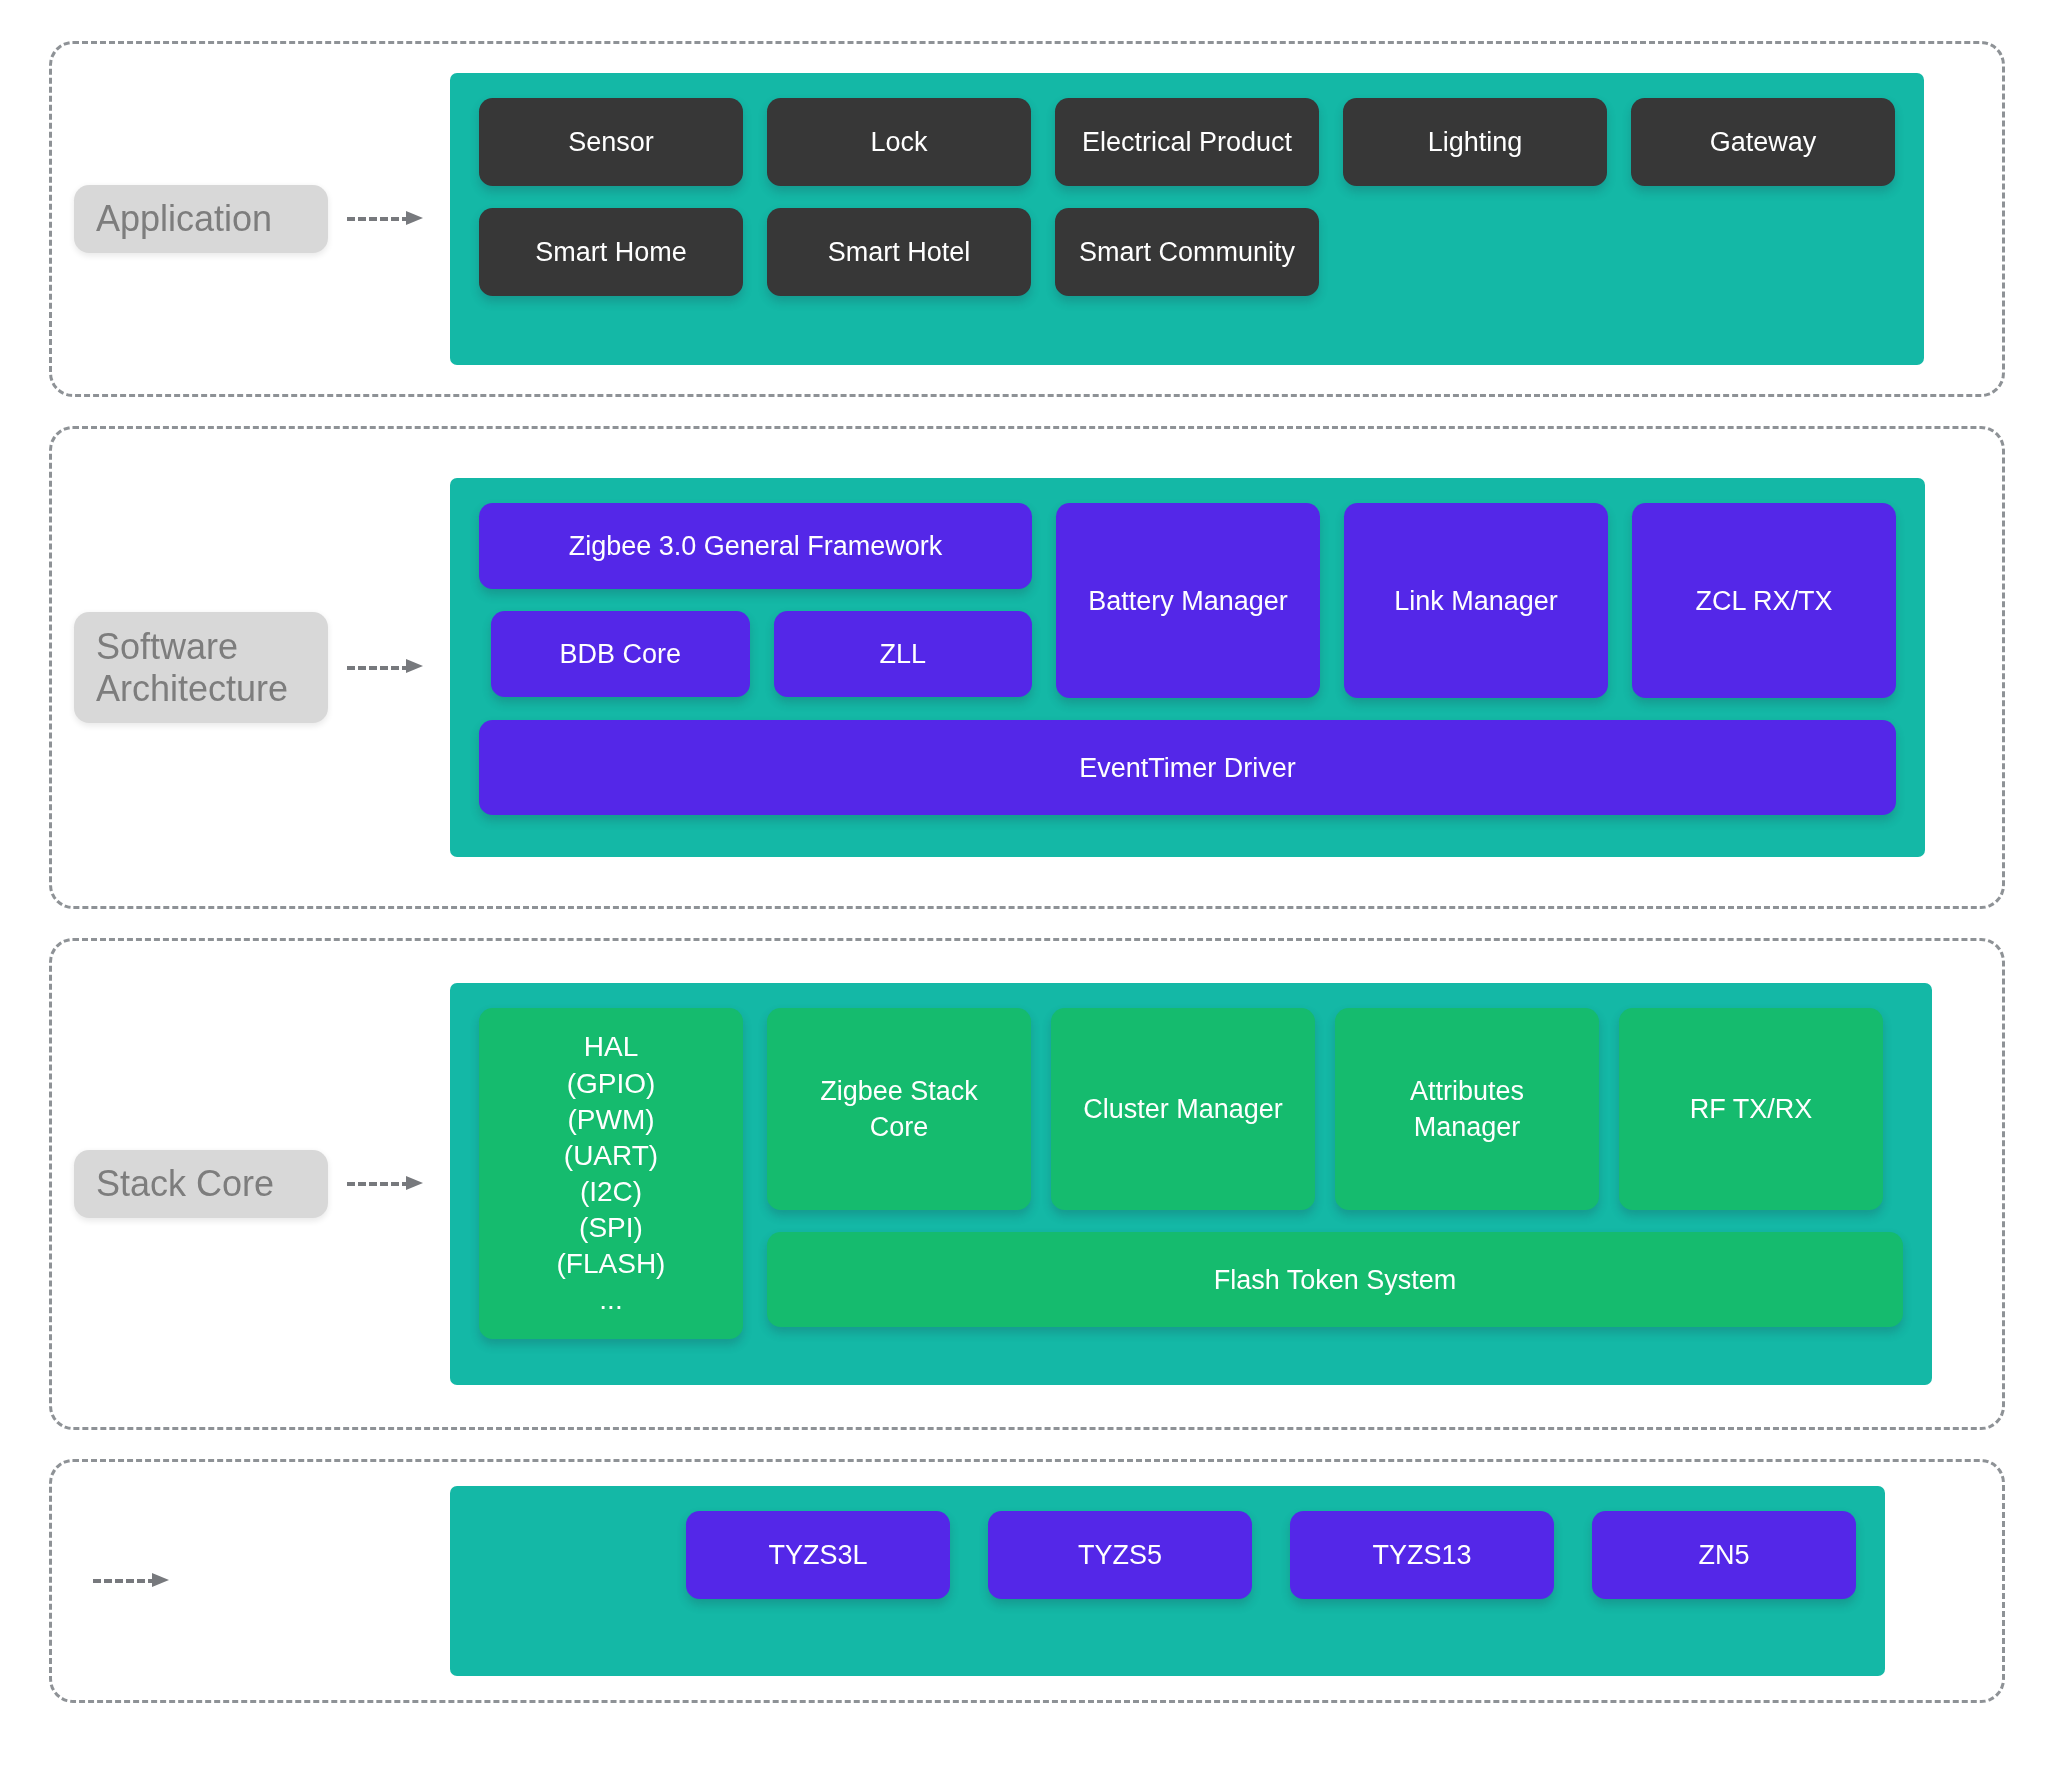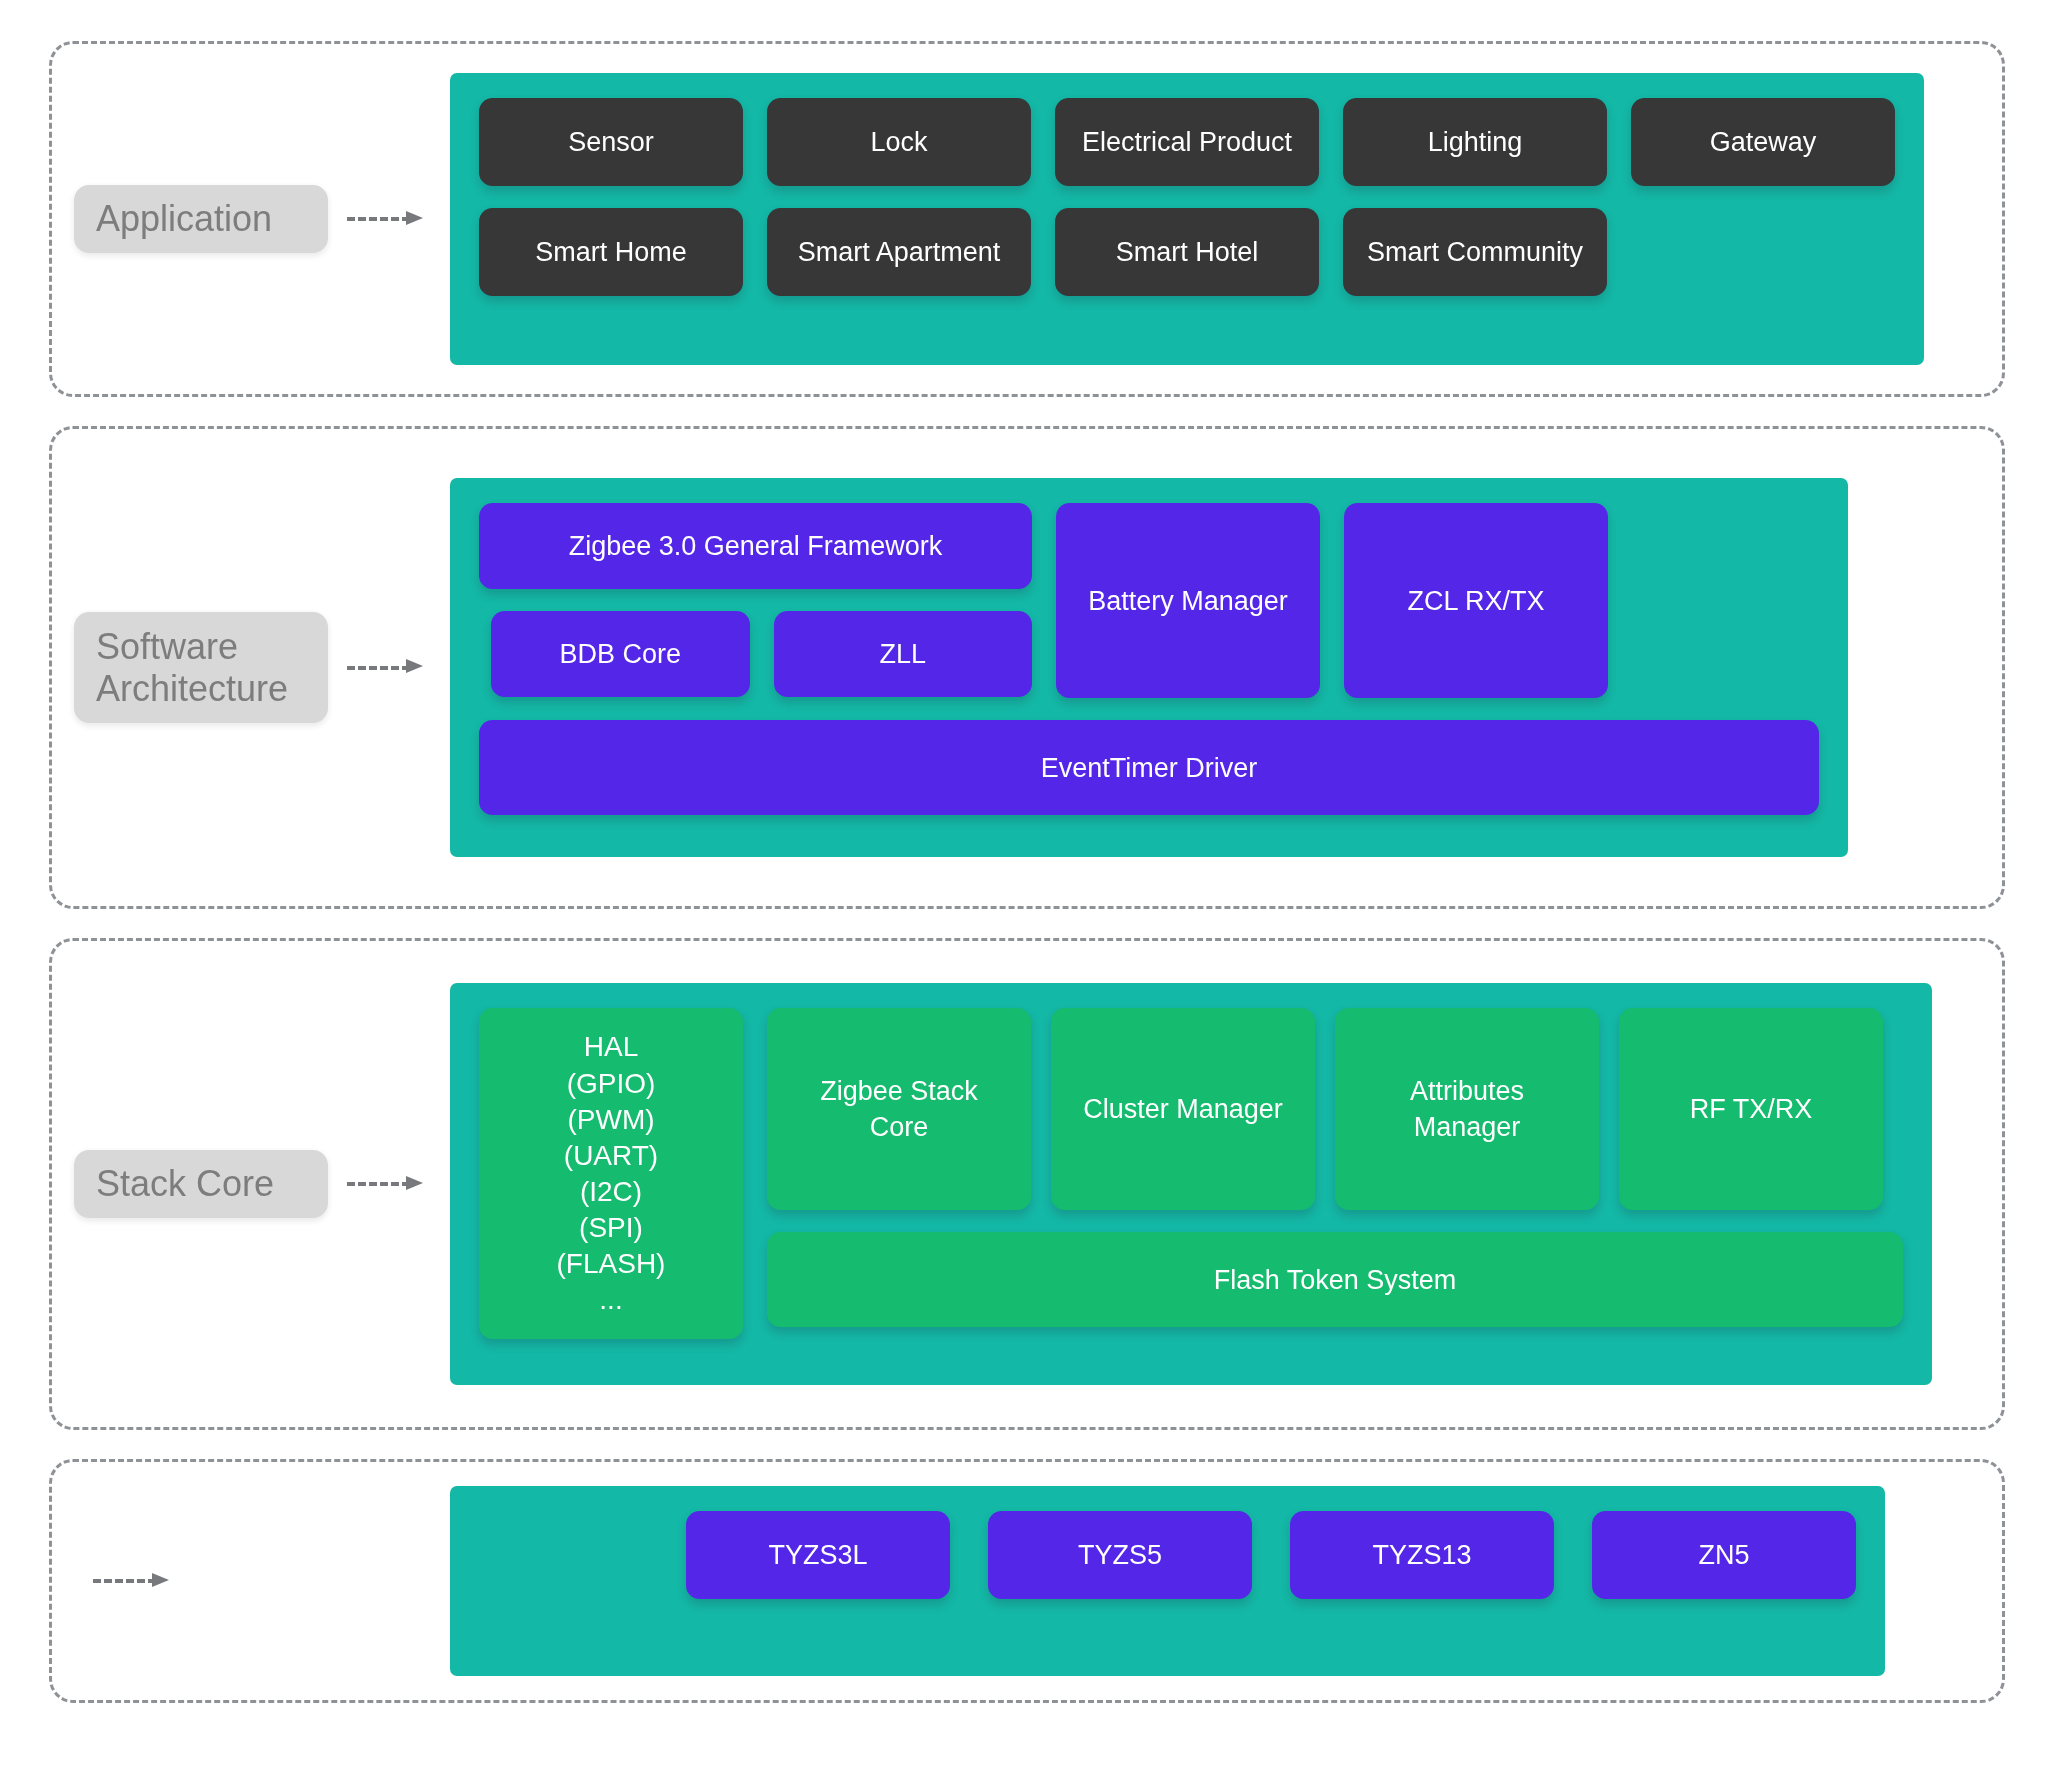--- a/index.html
+++ b/index.html
@@ -157,21 +157,20 @@
       <div class="app-grid">
         <div class="app-row">
           <div class="node node-dark">Sensor</div>
           <div class="node node-dark">Lock</div>
           <div class="node node-dark">Electrical Product</div>
           <div class="node node-dark">Lighting</div>
           <div class="node node-dark">Gateway</div>
         </div>
         <div class="app-row">
           <div class="node node-dark">Smart Home</div>
-          <div class="node node-dark">Smart Apartment</div>
           <div class="node node-dark">Smart Hotel</div>
           <div class="node node-dark">Smart Community</div>
         </div>
       </div>
     </div>
   </div>
 
   <div class="layer layer-software">
     <div class="label-col">
       <div class="layer-label">Software
@@ -184,20 +183,21 @@
     <div class="panel">
       <div class="sw-split">
         <div class="sw-left">
           <div class="node node-purple node-wide">Zigbee 3.0 General Framework</div>
           <div class="sw-pair">
             <div class="node node-purple">BDB Core</div>
             <div class="node node-purple">ZLL</div>
           </div>
         </div>
         <div class="node node-purple sw-tall">Battery Manager</div>
+        <div class="node node-purple sw-tall">Link Manager</div>
         <div class="node node-purple sw-tall">ZCL RX/TX</div>
       </div>
       <div class="node node-purple node-full">EventTimer Driver</div>
     </div>
   </div>
 
   <div class="layer layer-stack">
     <div class="label-col">
       <div class="layer-label">Stack Core</div>
       <div class="arrow">

